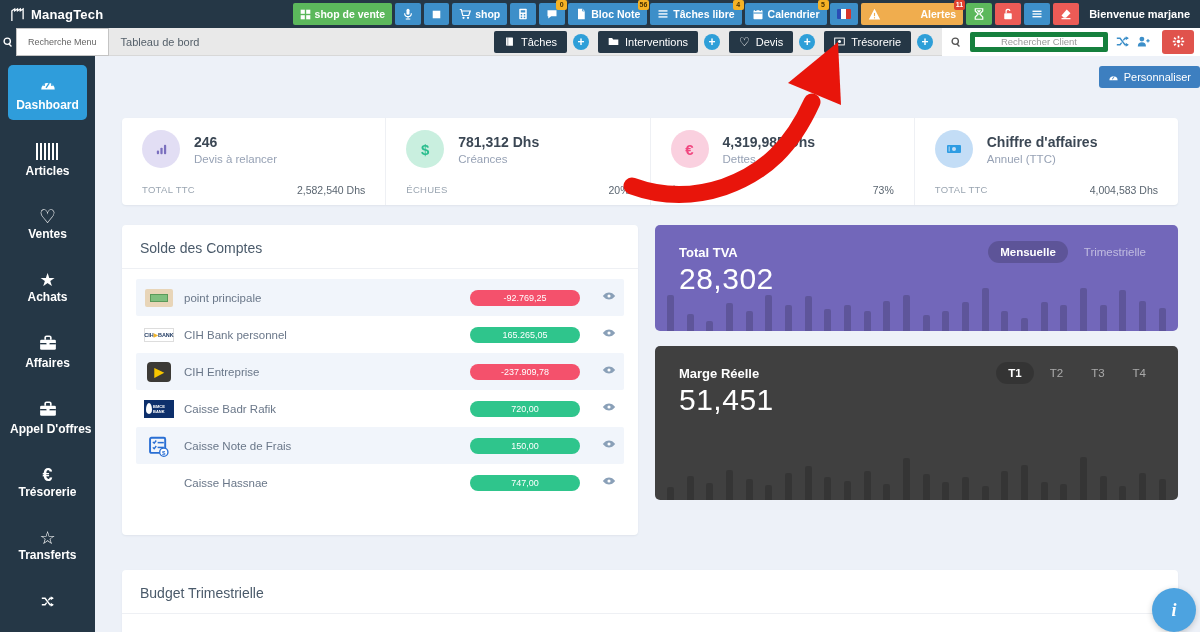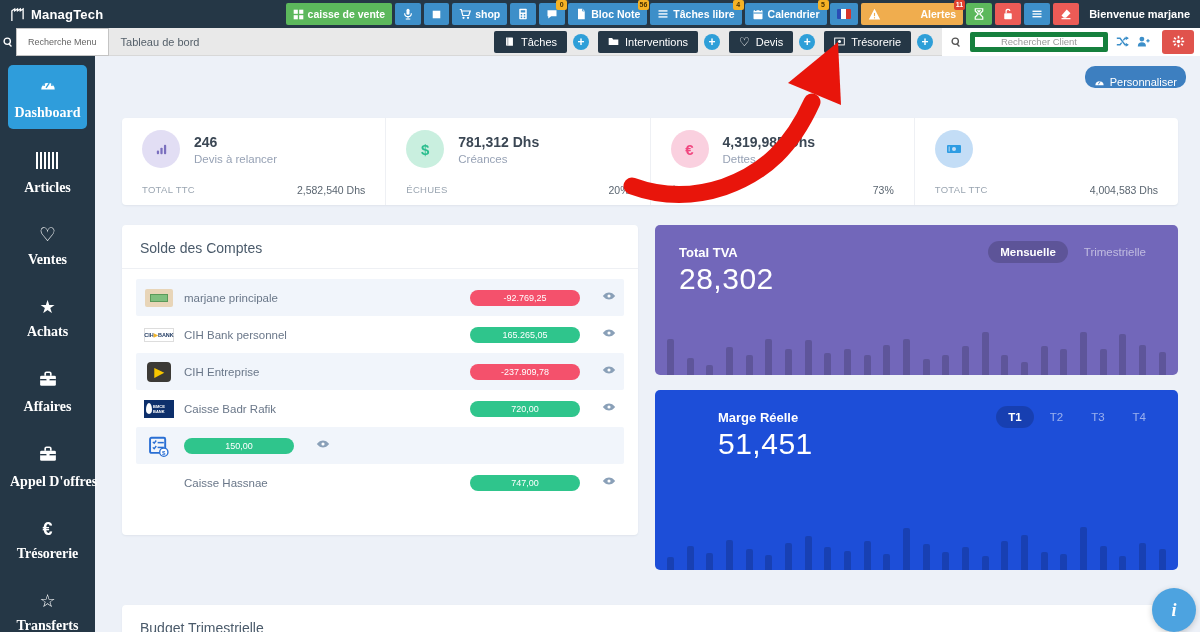--- a/index.html
+++ b/index.html
@@ -40,25 +40,25 @@
   .client-input::placeholder { color:#999; }
   .mini-ic { color:#3d8fc9; cursor:pointer; }
   .gear-btn { width:32px; height:24px; background:#e0534c; border:none; border-radius:3px; color:#fff; display:flex; align-items:center; justify-content:center; margin-left:4px; cursor:pointer; }
 
   
   .sidebar { position:absolute; top:56px; left:0; width:95px; height:576px; background:#253746; z-index:20; }
   .sb-item { width:79px; margin:0 auto; border-radius:5px; padding:10px 2px 8px; text-align:center; color:#fff; cursor:pointer; margin-bottom:11px; }
   .sb-item:first-child { margin-top:9px; }
   .sb-item.active { background:#2f9ddb; }
   .sb-item .ic { height:20px; font-size:17px; color:#fff; }
-  .sb-label { font-size:14px; font-weight:bold; margin-top:7px; white-space:nowrap;font-family:Liberation Serif, serif; }
+  .sb-label { font-size:12px; font-weight:bold; white-space:nowrap; }
 
   
   .main { position:absolute; top:56px; left:95px; width:1105px; height:576px; background:#edf1f8; padding:62px 22px 0 27px; }
-  .personnaliser { position:absolute; top:10px; right:14px; height:22px; background:#3d7fc0; color:#fff; border:none; border-radius:10px; font-family:inherit; font-size:11px; display:flex; align-items:flex-end; gap:5px; padding:0 9px; cursor:pointer; }
+  .personnaliser { position:absolute; top:10px; right:0; height:22px; background:#3d7fc0; color:#fff; border:none; border-radius:3px; font-family:inherit; font-size:11px; display:flex; align-items:center; gap:5px; padding:0 9px; cursor:pointer; }
 
   .stats-row { background:#fff; border-radius:4px; box-shadow:0 1px 2px rgba(60,75,100,.08); display:flex; height:87px; margin-bottom:20px; }
   .stat { flex:1; padding:12px 20px 10px; border-left:1px solid #eef0f4; display:flex; flex-direction:column; }
   .stat:first-child { border-left:none; }
   .stat-top { display:flex; align-items:center; gap:14px; }
   .stat-circle { width:38px; height:38px; border-radius:50%; display:flex; align-items:center; justify-content:center; font-size:16px; font-weight:bold; flex:none; }
   .stat-value { font-size:14px; font-weight:bold; color:#3b4754; }
   .stat-label { font-size:11.5px; color:#97a2b5; margin-top:3px; }
   .stat-bar { height:5px; border-radius:3px; background:#e9eef5; margin-top:11px; overflow:hidden; }
   .stat-bar i { display:block; height:100%; border-radius:3px; }
@@ -74,22 +74,22 @@
   .acct-row { height:37px; display:flex; align-items:center; padding:0 8px; border-radius:2px; }
   .acct-row.striped { background:#f1f5fb; }
   .acct-ic { width:30px; height:22px; margin-right:10px; display:flex; align-items:center; justify-content:center; flex:none; }
   .acct-name { font-size:11.5px; color:#6a7789; flex:1; }
   .acct-pill { width:110px; text-align:center; font-size:9px; color:#fff; padding:3px 0; border-radius:10px; margin-right:22px; }
   .pill-red { background:#f4516c; } .pill-green { background:#2fc58c; }
   .acct-eye { color:#8aa0b8; cursor:pointer; }
 
   .right-col { flex:1; display:flex; flex-direction:column; gap:15px; }
   .big-card { border-radius:5px; position:relative; color:#fff; overflow:hidden; }
-  .tva-card { height:150px; background:#7267ba; }
-  .marge-card { height:180px; background:#1d4ed8;padding-left:39px; }
+  .tva-card { height:106px; background:#7267ba; }
+  .marge-card { height:154px; background:#404040; }
   .big-card .bc-title { font-size:13px; font-weight:bold; padding:20px 0 0 24px; }
   .big-card .bc-value { font-size:30px; padding:2px 0 0 24px; letter-spacing:.5px; }
   .bc-toggle { position:absolute; top:16px; right:20px; display:flex; align-items:center; gap:4px; }
   .bc-toggle span { font-size:11.5px; color:rgba(255,255,255,.55); padding:5px 12px; border-radius:13px; cursor:pointer; }
   .bc-toggle span.on { background:rgba(0,0,0,.18); color:#fff; font-weight:bold; }
   .bc-bars { position:absolute; left:12px; right:12px; bottom:0; height:58px; display:flex; align-items:flex-end; justify-content:space-between; }
   .bc-bars i { width:7px; background:rgba(0,0,0,.17); border-radius:2px 2px 0 0; }
 
   .budget-panel { margin-top:35px; height:90px; }
   .budget-axis { display:flex; justify-content:space-between; padding:24px 16px 0; font-size:10px; color:#7a8694; }
@@ -113,21 +113,21 @@
   <div class="tb-btns" id="topbar-buttons">
       <button class="tb-btn green">
         <span class="ic">
           <svg width="11" height="11" viewBox="0 0 16 16" fill="currentColor">
             <rect x="1" y="1" width="6" height="6"></rect>
             <rect x="9" y="1" width="6" height="6"></rect>
             <rect x="1" y="9" width="6" height="6"></rect>
             <rect x="9" y="9" width="6" height="6"></rect>
           </svg>
         </span>
-        <span>caisse de vente</span>
+        <span>shop de vente</span>
       </button>
       <button class="tb-btn blue">
         <span class="ic">
           <svg width="12" height="12" viewBox="0 0 16 16" fill="currentColor">
             <rect x="6" y="1" width="4" height="8" rx="2"></rect>
             <path d="M3.5 7a4.5 4.5 0 0 0 9 0" fill="none" stroke="currentColor" stroke-width="1.5"></path>
             <rect x="7.3" y="11" width="1.4" height="3"></rect>
             <rect x="5" y="14" width="6" height="1.4"></rect>
           </svg>
         </span>
@@ -477,20 +477,24 @@
       </div>
       <div class="stat">
         <div class="stat-top">
       <span class="stat-circle" style="background:#c3ddf6;color:#2d9ce3">
             <svg width="16" height="16" viewBox="0 0 16 16" fill="currentColor">
               <rect x="1" y="4" width="14" height="8" rx="1"></rect>
               <circle cx="8" cy="8" r="2" fill="#c3ddf6"></circle>
               <rect x="2.5" y="5.5" width="1.5" height="5" fill="#c3ddf6" opacity=".6"></rect>
             </svg>
           </span>
+      <span>
+            <div class="stat-value">Chiffre d'affaires</div>
+      <div class="stat-label">Annuel (TTC)</div>
+          </span>
         </div>
     <div class="stat-bar">
           <i style="width:83%;background:#2d9ce3"></i>
         </div>
     <div class="stat-foot">
           <span class="l">TOTAL TTC</span>
     <span class="r">4,004,583 Dhs</span>
         </div>
       </div>
     </section>
@@ -498,21 +502,21 @@
   <section class="cols">
     <div class="panel accounts-panel">
       <div class="panel-title">Solde des Comptes</div>
       <div class="acct-rows" id="account-rows">
           <div class="acct-row striped">
             <span class="acct-ic">
               <span style="display:inline-block;width:28px;height:18px;background:#e8d5b8;border-radius:2px;position:relative">
                 <i style="position:absolute;left:5px;top:5px;width:18px;height:8px;background:#7fbf7f;border:1px solid #5a9a5a"></i>
               </span>
             </span>
-    <span class="acct-name">marjane principale</span>
+    <span class="acct-name">point principale</span>
     <span class="acct-pill pill-red">-92.769,25</span>
     <span class="acct-eye"><svg width="14" height="14" viewBox="0 0 16 16" fill="currentColor">
                 <path d="M1 8s2.8-4 7-4 7 4 7 4-2.8 4-7 4-7-4-7-4z"></path>
                 <circle cx="8" cy="8" r="1.8" fill="#fff"></circle>
               </svg></span>
           </div>
           <div class="acct-row">
             <span class="acct-ic">
               <span style="display:inline-flex;align-items:center;justify-content:center;width:30px;height:14px;background:#fff;border:1px solid #ddd;font-size:5.5px;font-weight:bold">
                 <b style="color:#1a355e">CIH</b>
@@ -556,20 +560,21 @@
             <span class="acct-ic">
               <svg width="22" height="22" viewBox="0 0 16 16" fill="currentColor">
                 <rect x="1.5" y="2" width="11" height="11" rx="1" fill="none" stroke="#2a6fd4" stroke-width="1.4"></rect>
                 <path d="M3.5 5l1 1 1.5-2M3.5 9l1 1 1.5-2" fill="none" stroke="#2a6fd4" stroke-width="1"></path>
                 <rect x="7" y="5" width="4.5" height="1.1" fill="#2a6fd4"></rect>
                 <rect x="7" y="8.5" width="4.5" height="1.1" fill="#2a6fd4"></rect>
                 <circle cx="11.5" cy="12.5" r="3" fill="#fff" stroke="#2a6fd4" stroke-width="1"></circle>
                 <text x="11.5" y="14.2" font-size="4.5" text-anchor="middle" fill="#2a6fd4" font-weight="bold">$</text>
               </svg>
             </span>
+    <span class="acct-name">Caisse Note de Frais</span>
     <span class="acct-pill pill-green">150,00</span>
     <span class="acct-eye"><svg width="14" height="14" viewBox="0 0 16 16" fill="currentColor">
                 <path d="M1 8s2.8-4 7-4 7 4 7 4-2.8 4-7 4-7-4-7-4z"></path>
                 <circle cx="8" cy="8" r="1.8" fill="#fff"></circle>
               </svg></span>
           </div>
           <div class="acct-row">
             <span class="acct-ic"></span>
     <span class="acct-name">Caisse Hassnae</span>
     <span class="acct-pill pill-green">747,00</span>

